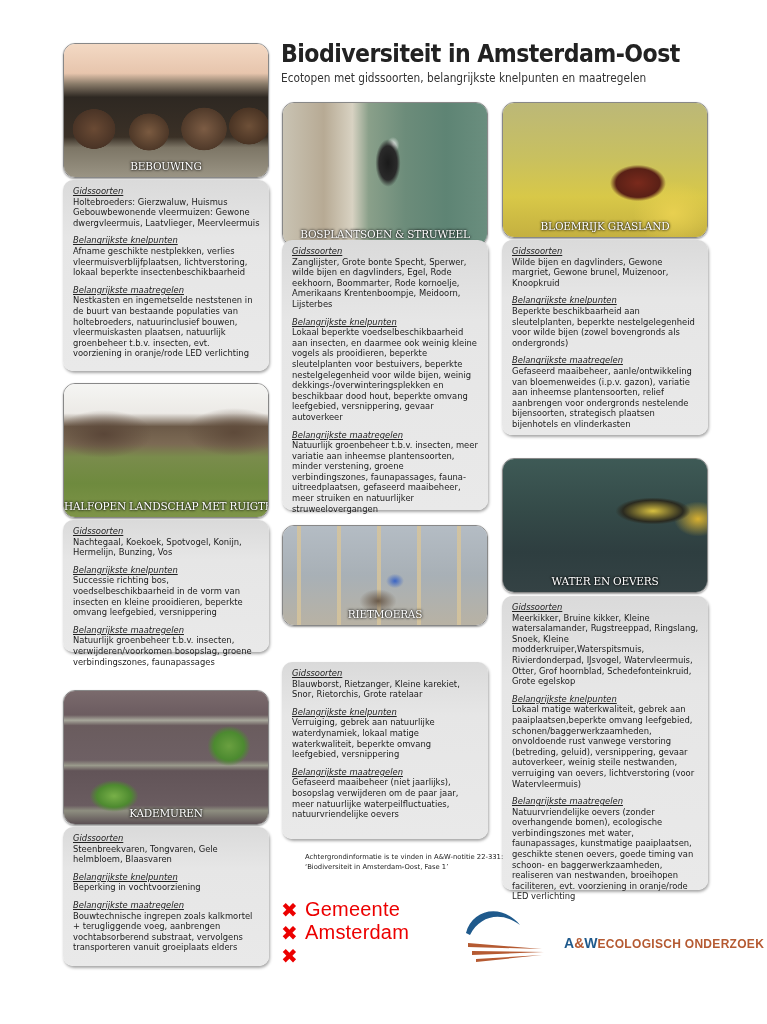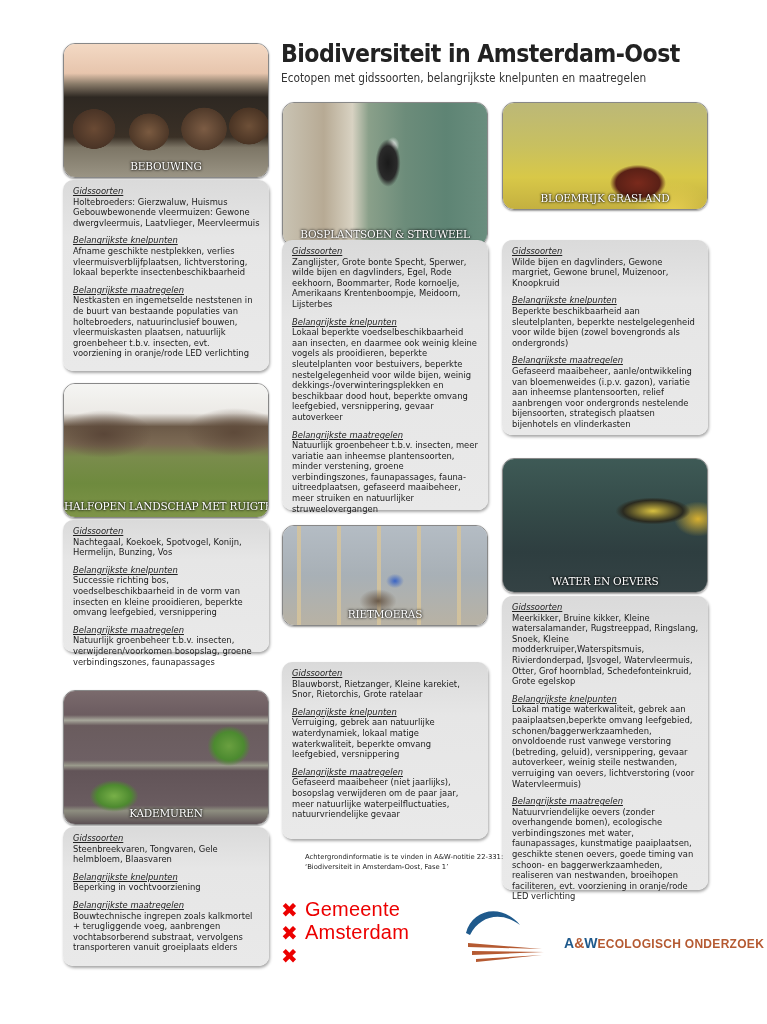--- a/index.html
+++ b/index.html
@@ -139,25 +139,25 @@
   <div class="sec">
       <span class="head">Gidssoorten</span>
       <span class="body">Blauwborst, Rietzanger, Kleine karekiet, Snor, Rietorchis, Grote ratelaar</span>
     </div>
   <div class="sec">
       <span class="head">Belangrijkste knelpunten</span>
       <span class="body">Verruiging, gebrek aan natuurlijke waterdynamiek, lokaal matige waterkwaliteit, beperkte omvang leefgebied, versnippering</span>
     </div>
   <div class="sec">
       <span class="head">Belangrijkste maatregelen</span>
-      <span class="body">Gefaseerd maaibeheer (niet jaarlijks), bosopslag verwijderen om de paar jaar, meer natuurlijke waterpeilfluctuaties, natuurvriendelijke gevaar</span>
-    </div>
-</div>
-
-<div class="photo" style="left:502px;top:102px;height:108px;">
+      <span class="body">Gefaseerd maaibeheer (niet jaarlijks), bosopslag verwijderen om de paar jaar, meer natuurlijke waterpeilfluctuaties, natuurvriendelijke oevers</span>
+    </div>
+</div>
+
+<div class="photo" style="left:502px;top:102px;height:136px;">
   <div class="scene" style="background:
     radial-gradient(ellipse 40px 26px at 135px 80px, #7a2a1c 0%, #5a2016 55%, transparent 70%),
     radial-gradient(ellipse 50px 40px at 170px 110px, #e8d050 0%, transparent 80%),
     linear-gradient(180deg, #bcb878 0%, #c8c060 40%, #d8c848 70%, #c4b040 100%);"></div>
   <div class="label">BLOEMRIJK GRASLAND</div>
 </div>
 <div class="info" style="left:502px;top:240px;height:195px;">
   <div class="sec">
       <span class="head">Gidssoorten</span>
       <span class="body">Wilde bijen en dagvlinders, Gewone margriet, Gewone brunel, Muizenoor, Knoopkruid</span>

